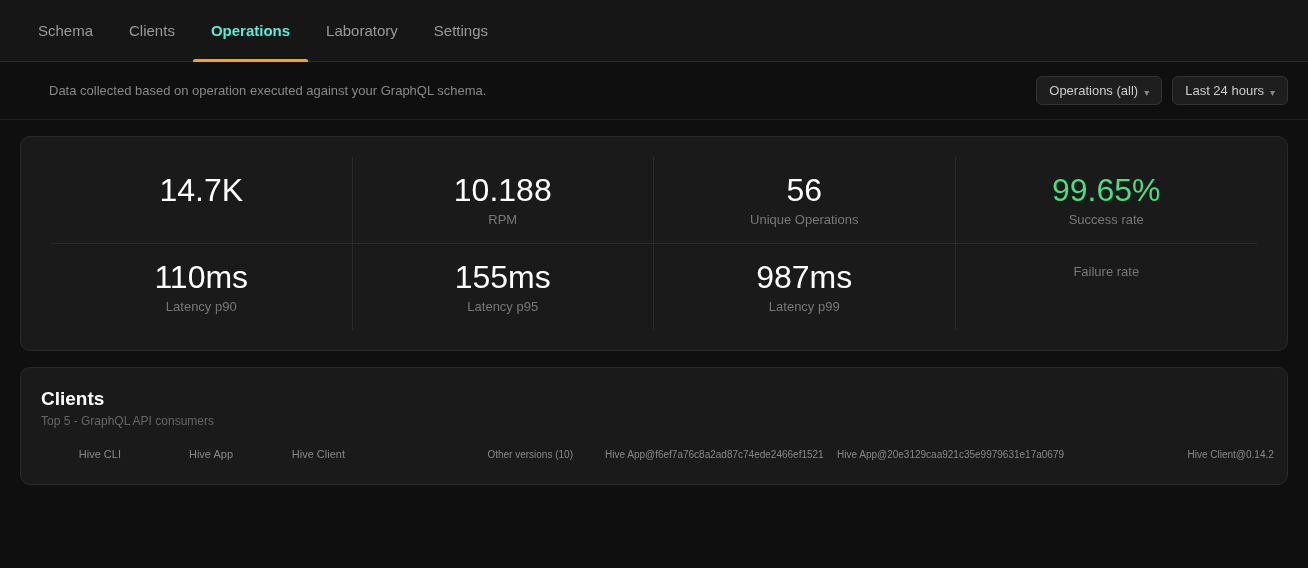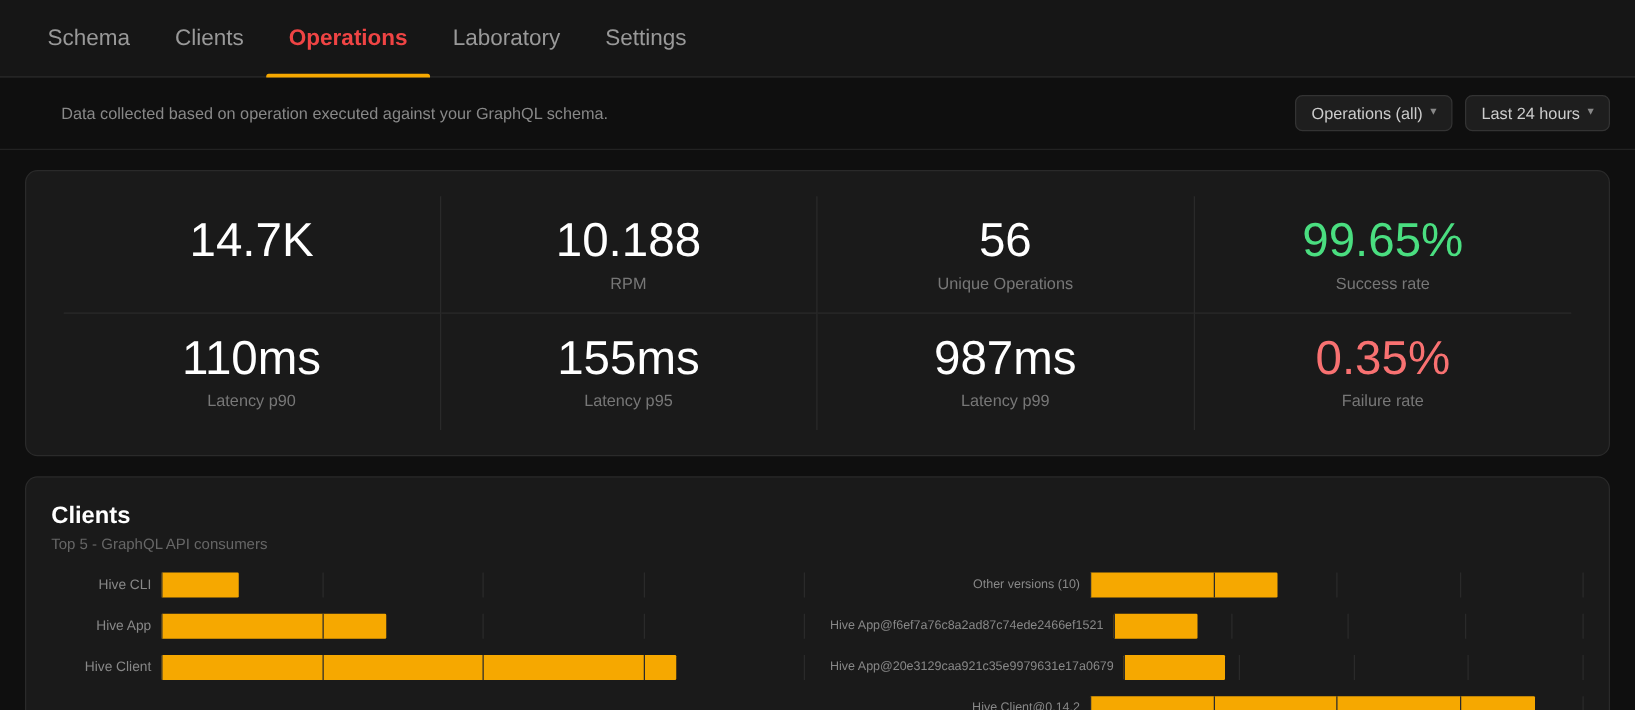--- a/index.html
+++ b/index.html
@@ -19,28 +19,28 @@
       background: #161616;
       border-bottom: 1px solid #2a2a2a;
       padding: 0 20px;
       height: 62px;
     }
     .nav-item {
       padding: 0 18px;
       height: 62px;
       display: flex;
       align-items: center;
-      font-size: 18px;
+      font-size: 15px;
       color: #999;
       cursor: pointer;
       position: relative;
       text-decoration: none;
     }
     .nav-item.active {
-      color: #ef4444;
+      color: #5eead4;
       font-weight: 600;
       text-align: right;
     }
     .nav-item.active::after {
       content: '';
       position: absolute;
       bottom: 0;
       left: 0;
       right: 0;
       height: 3px;
@@ -67,38 +67,38 @@
     }
     .dropdown-btn {
       background: #1e1e1e;
       border: 1px solid #333;
       border-radius: 6px;
       color: #ccc;
       padding: 6px 12px;
       font-size: 13px;
       cursor: pointer;
       display: flex;
-      align-items: flex-start;
+      align-items: flex-end;
       gap: 6px;
     }
     .chevron { font-size: 10px; color: #888; }
 
     
     .stats-card {
       margin: 16px 20px;
       background: #1a1a1a;
       border: 1px solid #2a2a2a;
       border-radius: 10px;
       padding: 20px 30px;
       display: grid;
       grid-template-columns: repeat(4, 1fr);
       gap: 0;
     }
     .stat-value {
-      font-size: 38px;
+      font-size: 32px;
       font-weight: 300;
       color: #ffffff;
       line-height: 1.1;
     }
     .stat-value.green { color: #4ade80; }
     .stat-value.red { color: #f87171; }
     .stat-label {
       font-size: 13px;
       color: #777;
       margin-top: 4px;
@@ -147,22 +147,22 @@
       display: grid;
       grid-template-columns: 1fr 1fr;
       gap: 20px;
       margin-top: 10px;
     }
     .chart-side {
       position: relative;
     }
     .bar-chart {
       display: flex;
-      flex-direction: column;
-      gap: 13px;
+      flex-direction: row;
+      gap: 24px;
     }
     .bar-row {
       display: flex;
       align-items: center;
       gap: 8px;
     }
     .bar-label {
       font-size: 11px;
       color: #888;
       text-align: right;
@@ -252,21 +252,20 @@
     </div>
     <div class="stat-cell">
       <div class="stat-value">155ms</div>
       <div class="stat-label">Latency p95</div>
     </div>
     <div class="stat-cell">
       <div class="stat-value">987ms</div>
       <div class="stat-label">Latency p99</div>
     </div>
     <div class="stat-cell">
-      <div class="stat-value red">0.35%</div>
       <div class="stat-label">Failure rate</div>
     </div>
 
   </div>
 </div>
 
 <div class="clients-section">
   <div class="clients-title">Clients</div>
   <div class="clients-subtitle">Top 5 - GraphQL API consumers</div>
 

